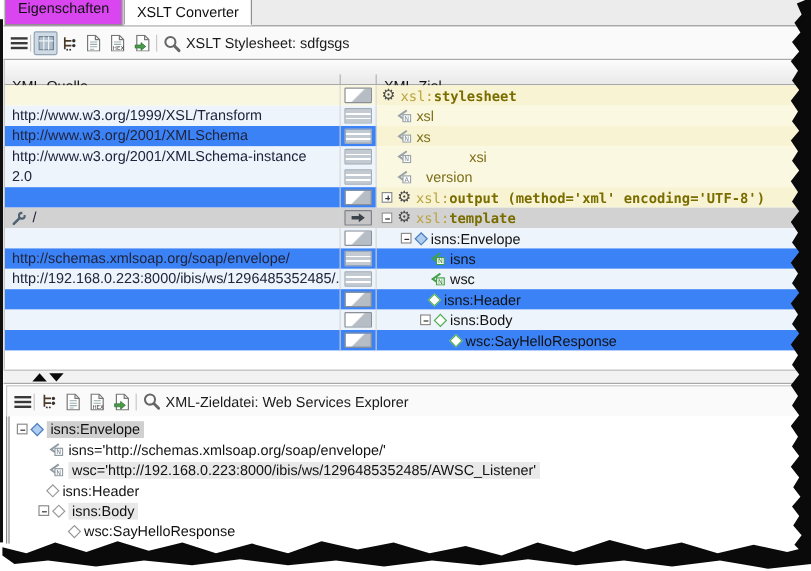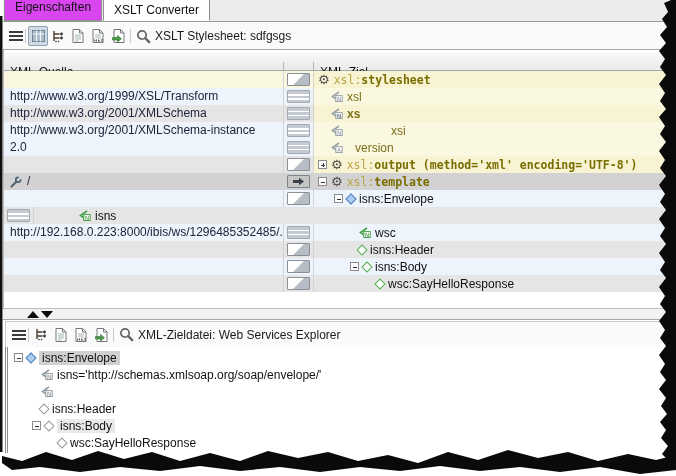--- a/index.html
+++ b/index.html
@@ -32,21 +32,21 @@
   .hleft { width:280px; border-right:1px solid #b4b4b4; }
   .hbtn  { width:30px;  border-right:1px solid #b4b4b4; }
   .hright{ flex:1; }
   .mrow { display:flex; height:17px; }
   .mleft { width:280px; border-right:1px solid #d4d4d4; overflow:hidden; white-space:nowrap;
            line-height:17px; padding-left:6px; color:#20243c; display:flex; align-items:center; gap:5px; }
   .mbtncol { width:30px; border-right:1px solid #d4d4d4; display:flex; align-items:center; justify-content:center; }
   .mright { flex:1; display:flex; align-items:center; gap:4px; overflow:hidden; white-space:nowrap; }
   .c-cream { background:#faf7e0; }
   .c-blue  { background:#edf4fb; }
-  .c-white { background:#e5e5e5; }
+  .c-white { background:#3b82f6; }
   .c-y1 { background:#f8f4d3; }
   .c-y2 { background:#fbf8e1; }
   .c-sel { background:#d2d2d2; }
 
   
   .mapbtn { width:23px; height:13px; border:1px solid #8a9097; border-radius:1px; display:flex;
             align-items:center; justify-content:center; }
   .mapbtn.diag { background:linear-gradient(135deg,#ffffff 0 47%,#b6bdc5 53% 100%); }
   .mapbtn.eq { border-color:#a2abb5;
       background:linear-gradient(#c3cad2 0 3px,#fff 3px 4.5px,#c3cad2 4.5px 7px,#fff 7px 8.5px,#c3cad2 8.5px 100%); }
@@ -187,21 +187,21 @@
       </div>
     </div>
 
     <div class="mrow">
       <div class="mleft c-white">
           <span>http://www.w3.org/2001/XMLSchema</span>
         </div>
       <div class="mbtncol c-white">
           <div class="mapbtn eq"></div>
         </div>
-      <div class="mright c-y1" style="padding-left:16px;font-weight:bold;">
+      <div class="mright c-y1" style="padding-left:16px;">
         <svg width="13" height="11">
             <path d="M9 1 L2.5 5.5 L9 10" fill="none" stroke="#98a2a8" stroke-width="1.6"></path>
             <rect x="5.8" y="4.6" width="6.4" height="5.9" fill="#fff" stroke="#98a2a8"></rect>
             <text x="9" y="9.5" font-size="5.4" text-anchor="middle" fill="#7d888e" font-family="DejaVu Sans">N</text>
           </svg>
         <span class="ylabel">xs</span>
       </div>
     </div>
 
     <div class="mrow">
@@ -284,20 +284,23 @@
           <div class="mapbtn diag"></div>
         </div>
       <div class="mright c-blue" style="padding-left:20px;">
         <span class="exp"></span>
         <span class="dia blue"></span>
         <span class="klabel">isns:Envelope</span>
       </div>
     </div>
 
     <div class="mrow">
+      <div class="mleft c-white">
+          <span>http://schemas.xmlsoap.org/soap/envelope/</span>
+        </div>
       <div class="mbtncol c-white">
           <div class="mapbtn eq"></div>
         </div>
       <div class="mright c-white" style="padding-left:44px;">
         <svg width="13" height="11">
             <path d="M9 1 L2.5 5.5 L9 10" fill="none" stroke="#43a047" stroke-width="1.6"></path>
             <rect x="5.8" y="4.6" width="6.4" height="5.9" fill="#fff" stroke="#43a047"></rect>
             <text x="9" y="9.5" font-size="5.4" text-anchor="middle" fill="#2f7d33" font-family="DejaVu Sans">N</text>
           </svg>
         <span class="klabel">isns</span>
@@ -428,20 +431,21 @@
           <text x="9" y="9.5" font-size="5.4" text-anchor="middle" fill="#6f7a80" font-family="DejaVu Sans">N</text>
         </svg>
       <span>isns='http://schemas.xmlsoap.org/soap/envelope/'</span>
     </div>
     <div class="trow" style="padding-left:32px;">
       <svg width="13" height="11">
           <path d="M9 1 L2.5 5.5 L9 10" fill="none" stroke="#8f9aa0" stroke-width="1.6"></path>
           <rect x="5.8" y="4.6" width="6.4" height="5.9" fill="#fff" stroke="#8f9aa0"></rect>
           <text x="9" y="9.5" font-size="5.4" text-anchor="middle" fill="#6f7a80" font-family="DejaVu Sans">N</text>
         </svg>
+      <span class="hl2">wsc='http://192.168.0.223:8000/ibis/ws/1296485352485/AWSC_Listener'</span>
     </div>
     <div class="trow" style="padding-left:32px;">
       <span class="dia gray"></span>
       <span>isns:Header</span>
     </div>
     <div class="trow" style="padding-left:24px;">
       <span class="exp"></span>
       <span class="dia gray"></span>
       <span class="hl2">isns:Body</span>
     </div>

